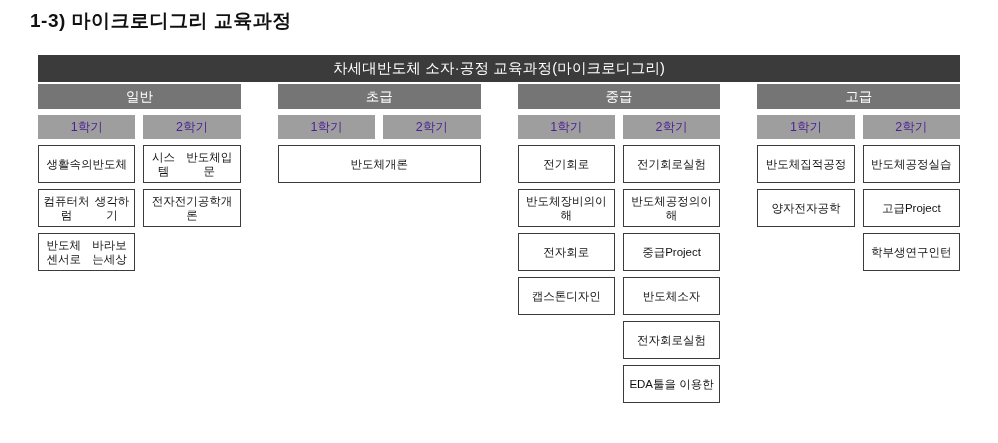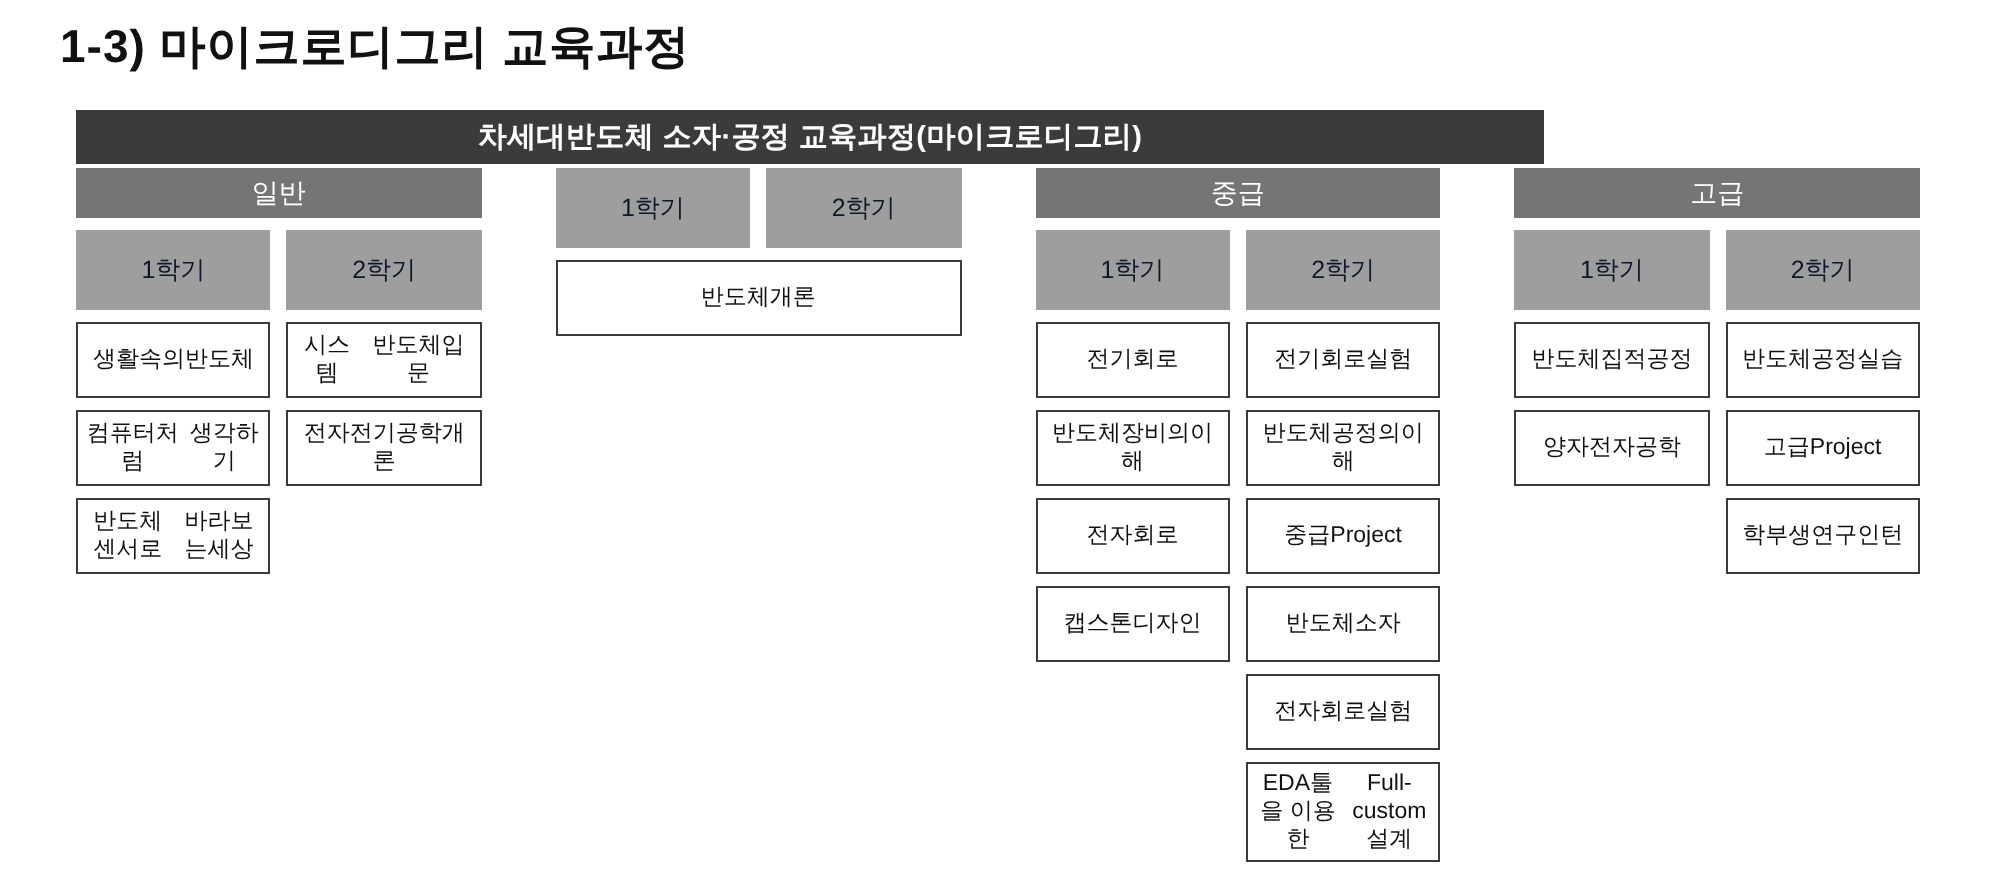--- a/index.html
+++ b/index.html
@@ -12,36 +12,36 @@
     height: 443px;
     font-family: "Liberation Sans", sans-serif;
     color: #1a1a1a;
     position: relative;
     overflow: hidden;
   }
   .page-title {
     position: absolute;
     left: 30px;
     top: 8px;
-    font-size: 23px;
+    font-size: 19px;
     font-weight: bold;
     letter-spacing: 0.5px;
     color: #111111;
     white-space: nowrap;
   }
   .banner {
     position: absolute;
     left: 38px;
     top: 55px;
-    width: 734px;
+    width: 922px;
     height: 27px;
     background: #3b3b3b;
     color: #ffffff;
     font-size: 14.5px;
-    font-weight: bold;
+    font-weight: normal;
     display: flex;
     align-items: center;
     justify-content: center;
     letter-spacing: 0.2px;
   }
   .tracks {
     position: absolute;
     left: 38px;
     top: 84px;
     width: 922px;
@@ -61,23 +61,23 @@
     justify-content: center;
     margin-bottom: 6px;
   }
   .sem-headers {
     display: flex;
     gap: 8px;
     margin-bottom: 6px;
   }
   .sem-header {
     flex: 1;
-    height: 40px;
+    height: 24px;
     background: #9e9e9e;
-    color: #0f172a;
+    color: #4c1d95;
     font-size: 12.5px;
     display: flex;
     align-items: center;
     justify-content: center;
   }
   .columns {
     display: flex;
     gap: 8px;
     align-items: flex-start;
     border-radius: 13px;
@@ -140,20 +140,21 @@
         <div class="course">
             <span>시스템</span>
             <span>반도체입문</span>
           </div>
         <div class="course">전자전기공학개론</div>
       </div>
     </div>
   </div>
 
   <div class="track">
+    <div class="track-header">초급</div>
     <div class="sem-headers">
       <div class="sem-header">1학기</div>
       <div class="sem-header">2학기</div>
     </div>
     <div class="columns">
       <div class="column">
         <div class="course">반도체개론</div>
       </div>
     </div>
   </div>
@@ -181,21 +182,20 @@
             <span>중급</span>
             <span>Project</span>
           </div>
         <div class="course">반도체소자</div>
         <div class="course">
             <span>전자회로</span>
             <span>실험</span>
           </div>
         <div class="course">
             <span>EDA툴을 이용한</span>
-            <span>Full-custom설계</span>
           </div>
       </div>
     </div>
   </div>
 
   <div class="track">
     <div class="track-header">고급</div>
     <div class="sem-headers">
       <div class="sem-header">1학기</div>
       <div class="sem-header">2학기</div>

